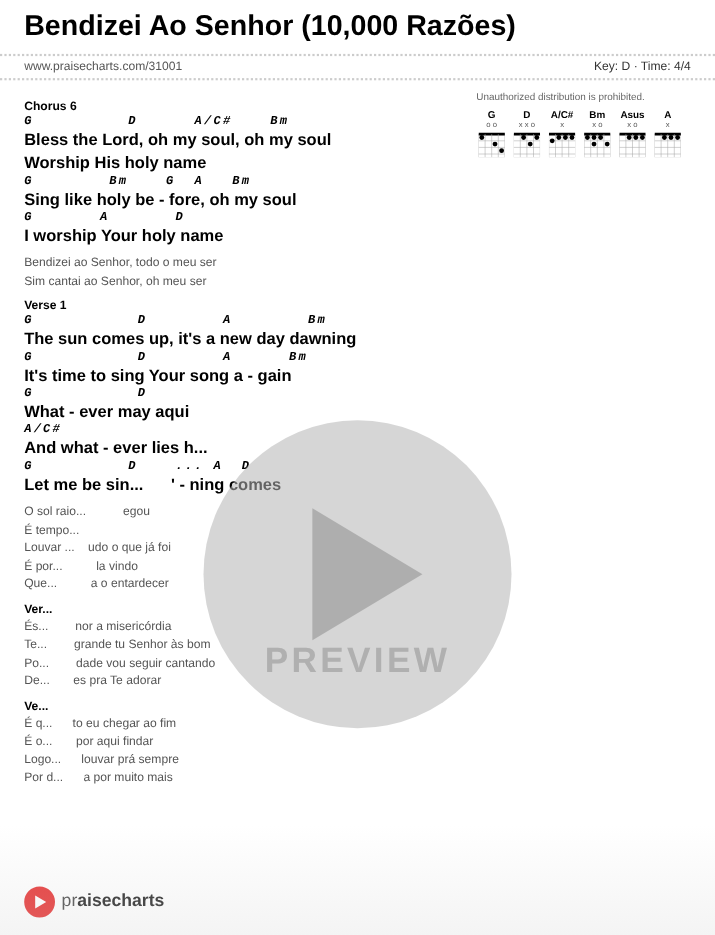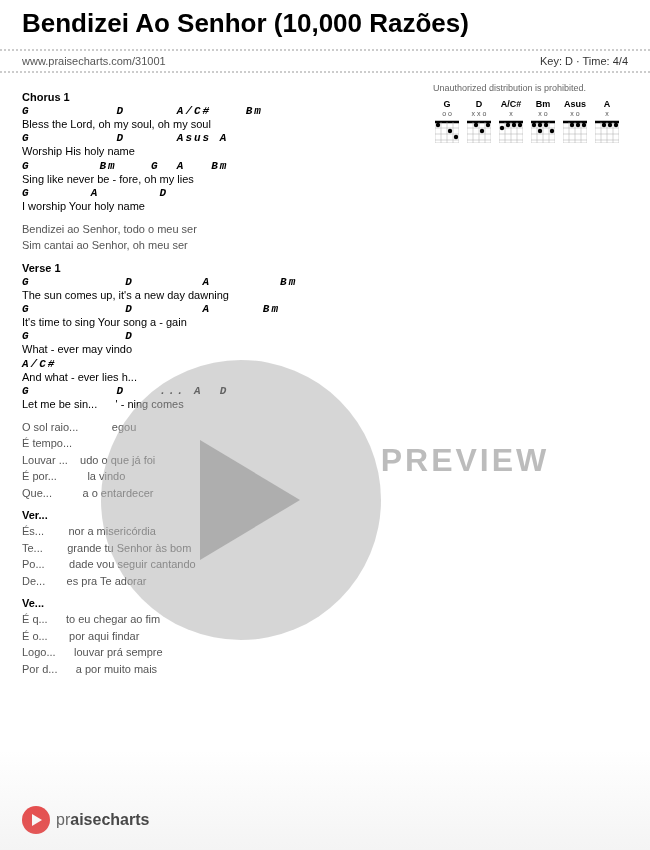--- a/index.html
+++ b/index.html
@@ -58,24 +58,25 @@
     }
     .chord-line {
       font-size: 11px;
       font-weight: bold;
       color: #000;
       letter-spacing: 2px;
       font-family: 'Courier New', monospace;
       font-style: italic;
     }
     .lyric-line {
-      font-size: 11px;
+      font-size: 15px;
       color: #000;
       line-height: 1.4;
       font-family: Arial, sans-serif;
+      font-weight: bold;
     }
     .lyric-italic {
       font-size: 11px;
       color: #555;
       line-height: 1.5;
       font-family: Arial, sans-serif;
     }
 
     
     .unauthorized-text {
@@ -200,45 +201,44 @@
 </div>
 <div class="sub-header">
   <span class="url-text">www.praisecharts.com/31001</span>
   <span class="key-time">Key: D · Time: 4/4</span>
 </div>
 
 <div class="content">
 
   <div class="left-col">
 
-    <div class="section-label">Chorus 1</div>
+    <div class="section-label">Chorus 6</div>
     <div class="section-stanza">
       <div class="chord-line">G&nbsp;&nbsp;&nbsp;&nbsp;&nbsp;&nbsp;&nbsp;&nbsp;&nbsp;&nbsp;D&nbsp;&nbsp;&nbsp;&nbsp;&nbsp;&nbsp;A/C#&nbsp;&nbsp;&nbsp;&nbsp;Bm</div>
       <div class="lyric-line">Bless the Lord, oh my soul,  oh  my soul</div>
-      <div class="chord-line">G&nbsp;&nbsp;&nbsp;&nbsp;&nbsp;&nbsp;&nbsp;&nbsp;&nbsp;&nbsp;D&nbsp;&nbsp;&nbsp;&nbsp;&nbsp;&nbsp;Asus&nbsp;A</div>
       <div class="lyric-line">Worship His holy name</div>
       <div class="chord-line">G&nbsp;&nbsp;&nbsp;&nbsp;&nbsp;&nbsp;&nbsp;&nbsp;Bm&nbsp;&nbsp;&nbsp;&nbsp;G&nbsp;&nbsp;A&nbsp;&nbsp;&nbsp;Bm</div>
-      <div class="lyric-line">Sing like never be - fore, oh my lies</div>
+      <div class="lyric-line">Sing like holy be - fore, oh my soul</div>
       <div class="chord-line">G&nbsp;&nbsp;&nbsp;&nbsp;&nbsp;&nbsp;&nbsp;A&nbsp;&nbsp;&nbsp;&nbsp;&nbsp;&nbsp;&nbsp;D</div>
       <div class="lyric-line">I worship Your holy name</div>
     </div>
 
     <div class="section-stanza">
       <div class="lyric-italic">Bendizei ao Senhor, todo o meu ser</div>
       <div class="lyric-italic">Sim cantai ao Senhor, oh meu ser</div>
     </div>
 
     <div class="section-label">Verse 1</div>
     <div class="section-stanza">
       <div class="chord-line">G&nbsp;&nbsp;&nbsp;&nbsp;&nbsp;&nbsp;&nbsp;&nbsp;&nbsp;&nbsp;&nbsp;D&nbsp;&nbsp;&nbsp;&nbsp;&nbsp;&nbsp;&nbsp;&nbsp;A&nbsp;&nbsp;&nbsp;&nbsp;&nbsp;&nbsp;&nbsp;&nbsp;Bm</div>
       <div class="lyric-line">The sun comes up, it's a new day dawning</div>
       <div class="chord-line">G&nbsp;&nbsp;&nbsp;&nbsp;&nbsp;&nbsp;&nbsp;&nbsp;&nbsp;&nbsp;&nbsp;D&nbsp;&nbsp;&nbsp;&nbsp;&nbsp;&nbsp;&nbsp;&nbsp;A&nbsp;&nbsp;&nbsp;&nbsp;&nbsp;&nbsp;Bm</div>
       <div class="lyric-line">It's time to sing Your song a - gain</div>
       <div class="chord-line">G&nbsp;&nbsp;&nbsp;&nbsp;&nbsp;&nbsp;&nbsp;&nbsp;&nbsp;&nbsp;&nbsp;D</div>
-      <div class="lyric-line">What - ever may vindo</div>
+      <div class="lyric-line">What - ever may aqui</div>
       <div class="chord-line">A/C#</div>
       <div class="lyric-line">And what - ever lies h...</div>
       <div class="chord-line">G&nbsp;&nbsp;&nbsp;&nbsp;&nbsp;&nbsp;&nbsp;&nbsp;&nbsp;&nbsp;D&nbsp;&nbsp;&nbsp;&nbsp;...&nbsp;A&nbsp;&nbsp;D</div>
       <div class="lyric-line">Let me be sin...&nbsp;&nbsp;&nbsp;&nbsp;&nbsp;&nbsp;' - ning comes</div>
     </div>
 
     <div class="section-stanza">
       <div class="lyric-italic">O sol raio...&nbsp;&nbsp;&nbsp;&nbsp;&nbsp;&nbsp;&nbsp;&nbsp;&nbsp;&nbsp;&nbsp;egou</div>
       <div class="lyric-italic">É tempo...</div>
       <div class="lyric-italic">Louvar ...&nbsp;&nbsp;&nbsp;&nbsp;udo o que já foi</div>
@@ -371,21 +371,21 @@
           <circle cx="9" cy="6" r="2.2" fill="#000"></circle>
           <circle cx="15" cy="6" r="2.2" fill="#000"></circle>
           <circle cx="21" cy="6" r="2.2" fill="#000"></circle>
         </svg>
       </div>
     </div>
   </div>
 </div>
 
 <div class="preview-overlay">
-  <div style="display:flex;align-items:center;justify-content:flex-end;margin-top:150px;">
+  <div style="display:flex;flex-direction:column;align-items:center;justify-content:flex-end;margin-top:150px;">
     <div class="play-triangle-bg">
       <div class="play-triangle"></div>
     </div>
     <div class="preview-text">PREVIEW</div>
   </div>
 </div>
 
 <div class="footer">
   <div class="footer-logo-circle">
     <div class="footer-play"></div>

